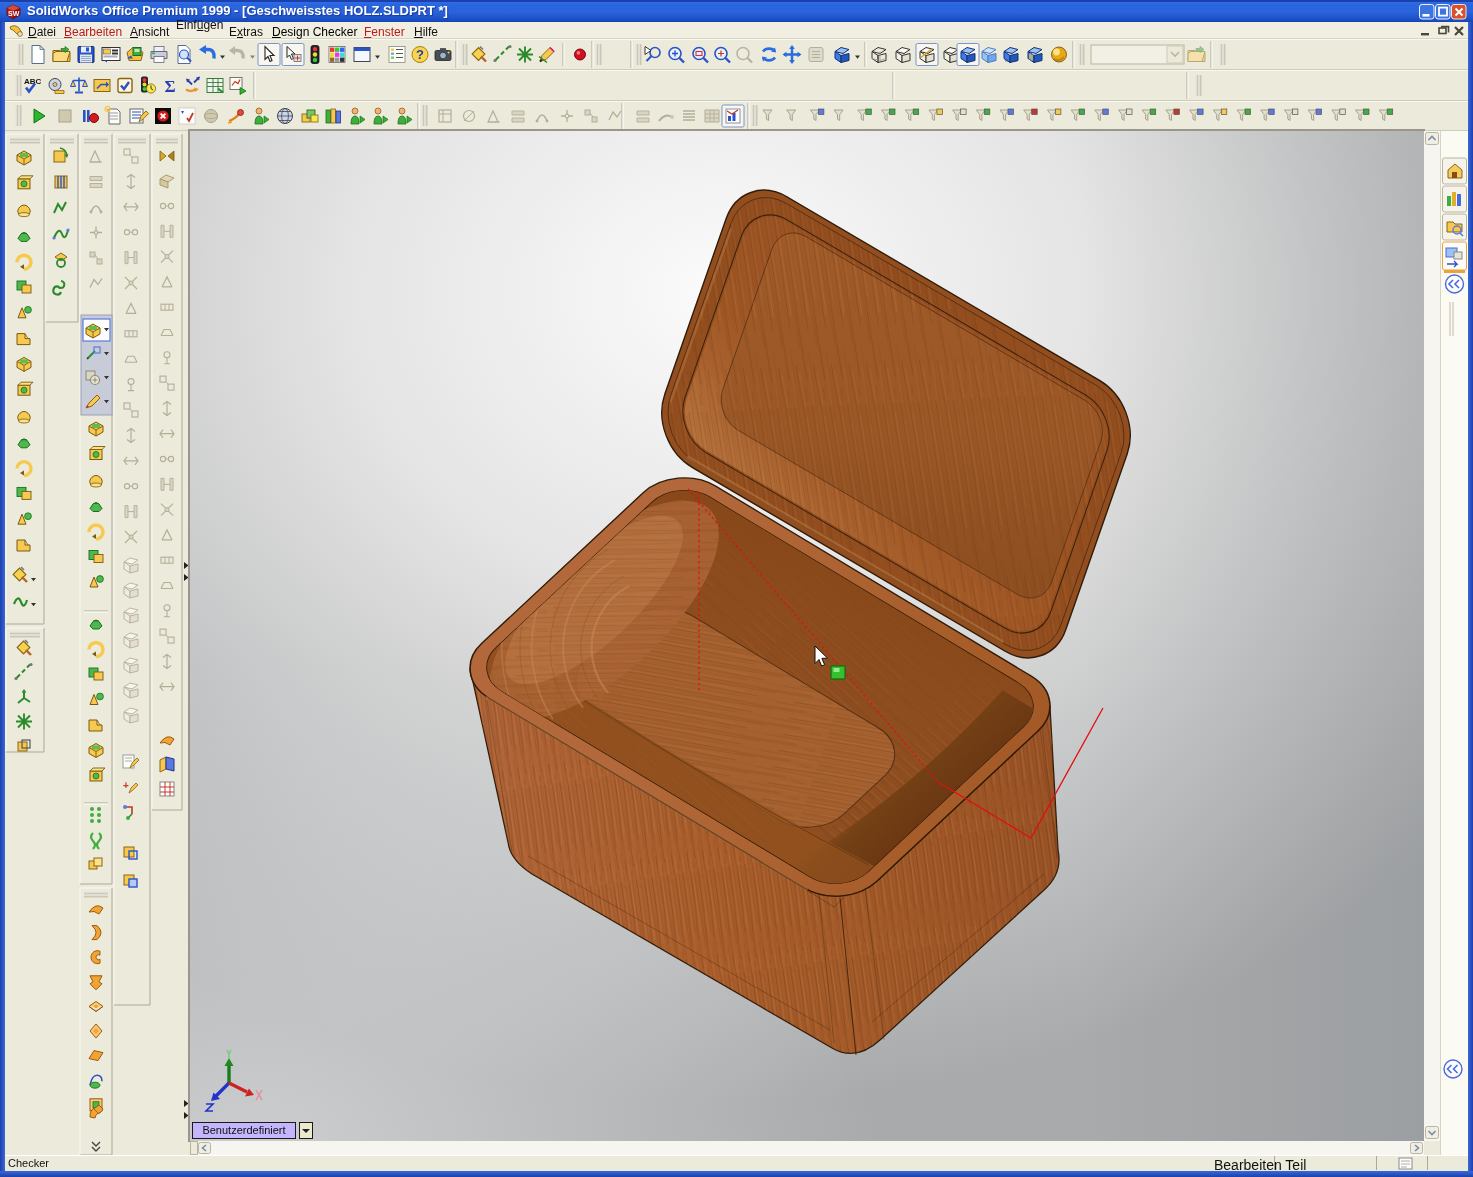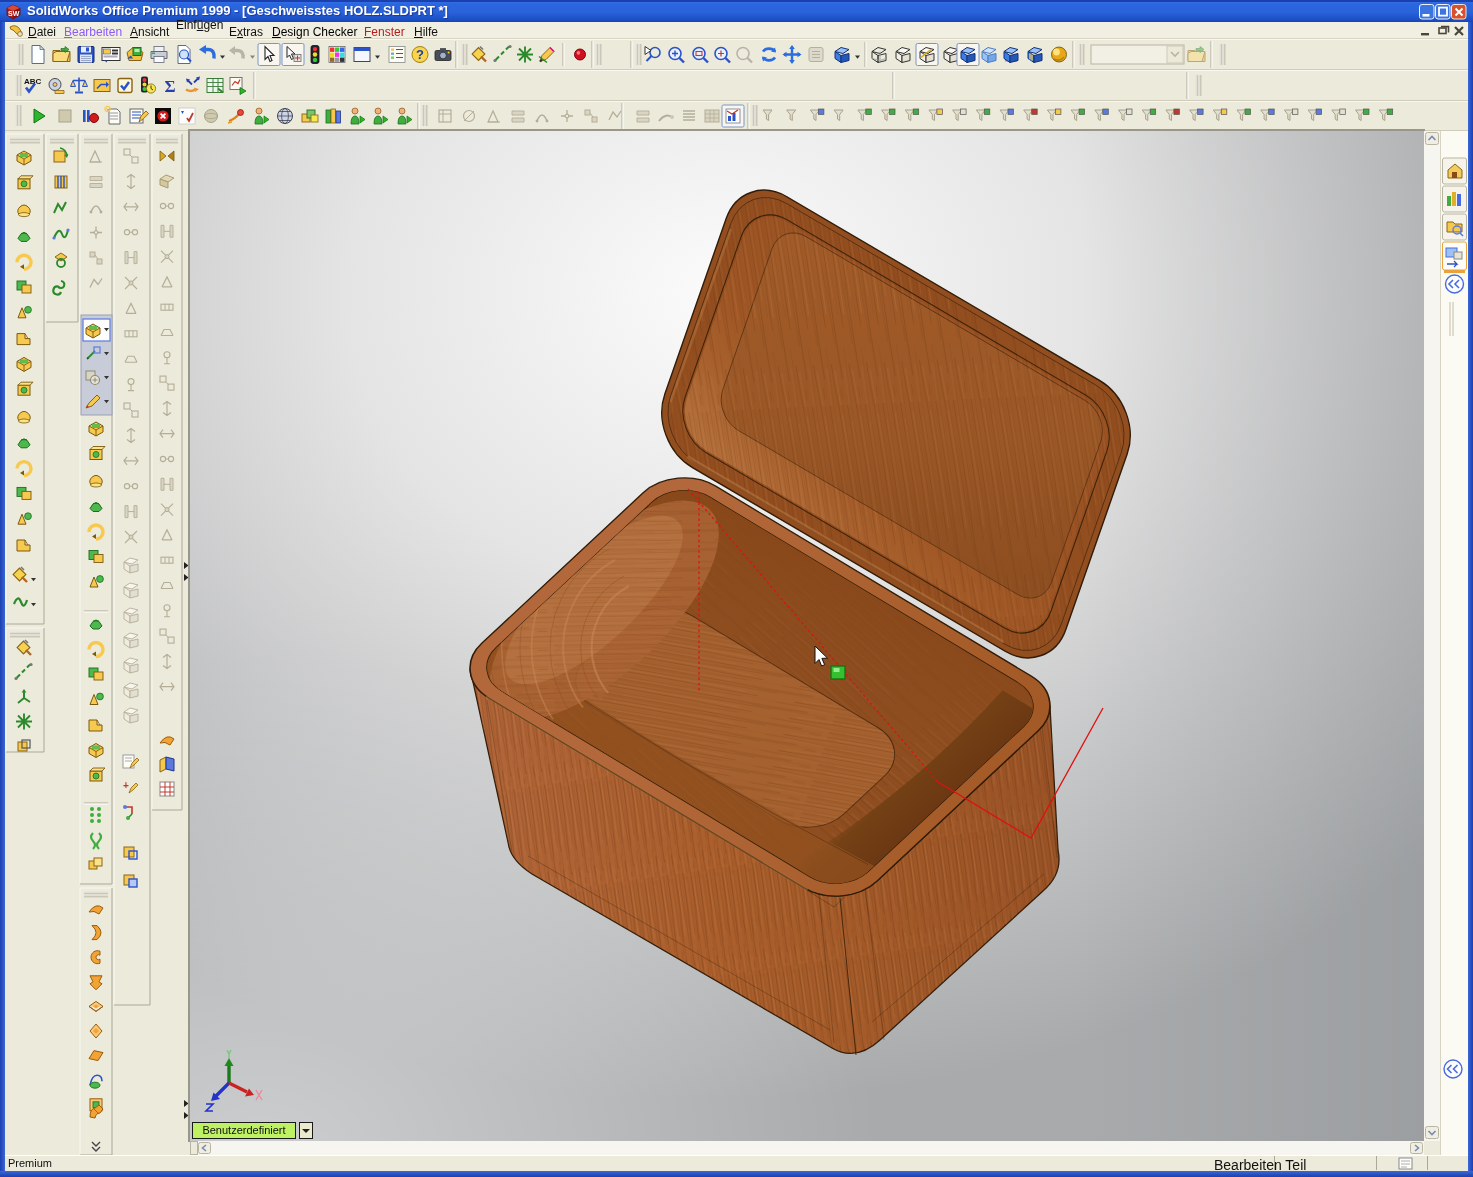--- a/index.html
+++ b/index.html
@@ -22,21 +22,21 @@
  <rect x="20" y="3.6" width="8" height="8" fill="none" stroke="#fff" stroke-width="1.8"></rect>
  <rect x="32.5" y="0.5" width="14.5" height="14.5" rx="2.5" fill="#d8502c" stroke="#f4e2da" stroke-width="1"></rect>
  <path d="M36.5,4.5 l7,7 M43.5,4.5 l-7,7" stroke="#fff" stroke-width="2"></path>
 </svg>
 <div class="abs" style="left:5px;top:22px;width:1463px;height:17px;background:#f1efe2;border-bottom:1px solid #d8d4c4;"></div>
 <svg class="abs" style="left:8px;top:24px" width="17" height="14">
     <path d="M2,3 q5,-3 9,1 l3,5 q-2,3 -5,1 l-4,-4 q-3,0 -3,-3" fill="#f2c23e" stroke="#8a6414" stroke-width="0.9"></path>
     <circle cx="12" cy="10" r="2.4" fill="#e8e0c8" stroke="#8a6414" stroke-width="0.8"></circle>
   </svg>
 <div class="abs" style="top:25px;left:28px;font-size:12px;color:#111"><u>D</u>atei</div>
-<div class="abs" style="top:25px;left:64px;font-size:12px;color:#8b5cf6"><u>B</u>earbeiten</div>
+<div class="abs" style="top:25px;left:64px;font-size:12px;color:#b91c1c"><u>B</u>earbeiten</div>
 <div class="abs" style="top:25px;left:130px;font-size:12px;color:#111"><u>A</u>nsicht</div>
 <div class="abs" style="top:18px;left:176px;font-size:12px;color:#111">Einf<u>ü</u>gen</div>
 <div class="abs" style="top:25px;left:229px;font-size:12px;color:#111">E<u>x</u>tras</div>
 <div class="abs" style="top:25px;left:272px;font-size:12px;color:#000000"><u>D</u>esign Checker</div>
 <div class="abs" style="top:25px;left:364px;font-size:12px;color:#b91c1c"><u>F</u>enster</div>
 <div class="abs" style="top:25px;left:414px;font-size:12px;color:#111"><u>H</u>ilfe</div>
 <svg class="abs" style="left:1419px;top:24px" width="50" height="14">
  <g fill="#4a463a">
       <rect x="2" y="9" width="8" height="2.4"></rect>
  <g>
@@ -1315,21 +1315,21 @@
 <path d="M227,1050 l2,4 2,-4 M229,1054 v4" stroke="#7ac87a" stroke-width="1.4" fill="none"></path>
 <path d="M229,1083 L216,1096" stroke="#2233cc" stroke-width="3.4"></path>
 <path d="M211,1101 l9,-2 -6.5,-6.5 z" fill="#2233cc"></path>
 <path d="M206,1104 l7,0 -7,7 7,0" stroke="#2233cc" stroke-width="1.6" fill="none"></path>
 <path d="M229,1083 L247,1092" stroke="#cc2222" stroke-width="3.4"></path>
 <path d="M254,1095 l-9,1.5 4,-8 z" fill="#cc2222"></path>
 <path d="M256,1090 l6,10 M262,1090 l-6,10" stroke="#ee8899" stroke-width="1.4"></path>
 </g>
   </svg>
 <div class="abs" style="left:188px;top:129px;width:1237px;height:1013px;border-left:2px solid #9a968a;border-top:2px solid #9a968a;pointer-events:none"></div>
-<div class="abs" style="left:192px;top:1122px;width:104px;height:17px;background:#bef264;border:1.5px solid #1a1a1a;font-size:11px;color:#111;text-align:center;line-height:15px;">Benutzerdefiniert</div>
+<div class="abs" style="left:192px;top:1122px;width:104px;height:17px;background:#c4b5fd;border:1.5px solid #1a1a1a;font-size:11px;color:#111;text-align:center;line-height:15px;">Benutzerdefiniert</div>
 <div class="abs" style="left:299px;top:1122px;width:14px;height:17px;background:#eceacd;border:1.5px solid #1a1a1a;"></div>
 <svg class="abs" style="left:301px;top:1128px" width="10" height="7">
     <path d="M1,1 l4,4 4,-4 z" fill="#222"></path>
   </svg>
 <div class="abs" style="left:190px;top:1141px;width:1234px;height:14px;background:#f6f5ef;"></div>
 <div class="abs" style="left:190px;top:1141px;width:8px;height:14px;background:#eceadb;border:1px solid #b8b4a2;"></div>
 <svg class="abs" style="left:198px;top:1142px" width="13" height="12">
     <rect x="0.5" y="0.5" width="12" height="11" rx="2" fill="#f0eee2" stroke="#b8b4a2"></rect>
     <path d="M8,3 l-3.5,3 3.5,3" stroke="#7a8aaa" stroke-width="1.6" fill="none"></path>
   </svg>
@@ -1367,21 +1367,21 @@
 <rect x="4" y="114" width="21" height="3" fill="#e8a33c"></rect>
 <circle cx="14.5" cy="128" r="9" fill="#fdfdfd" stroke="#4a6ae0" stroke-width="1.4"></circle>
 <path d="M13,124 l-4,4 4,4 M19,124 l-4,4 4,4" stroke="#4a6ae0" stroke-width="1.6" fill="none"></path>
 <path d="M10,146 v36 M13,146 v36" stroke="#d8d4c4" stroke-width="1.6"></path>
 </svg>
 <svg class="abs" style="left:1442px;top:1058px" width="24" height="24">
 <circle cx="11" cy="11" r="9" fill="#fdfdfd" stroke="#4a6ae0" stroke-width="1.4"></circle>
 <path d="M9.5,7 l-4,4 4,4 M15.5,7 l-4,4 4,4" stroke="#4a6ae0" stroke-width="1.6" fill="none"></path>
   </svg>
 <div class="abs" style="left:0;top:1155px;width:1473px;height:16px;background:#eceadb;border-top:1px solid #fff;"></div>
-<div class="abs" style="left:8px;top:1157px;font-size:11px;color:#111">Premium</div>
+<div class="abs" style="left:8px;top:1157px;font-size:11px;color:#111">Checker</div>
 <div class="abs" style="left:1274px;top:1156px;width:1px;height:14px;background:#aca899"></div>
 <div class="abs" style="left:1214px;top:1157px;font-size:14px;color:#111">Bearbeiten Teil</div>
 <div class="abs" style="left:1376px;top:1156px;width:1px;height:14px;background:#aca899"></div>
 <svg class="abs" style="left:1398px;top:1157px" width="16" height="13">
     <rect x="1" y="1" width="13" height="11" fill="#fdfdf4" stroke="#889"></rect>
     <path d="M3,4 h9 M3,7 h9 M3,10 h6" stroke="#99a" stroke-width="0.8"></path>
   </svg>
 <div class="abs" style="left:1427px;top:1156px;width:1px;height:14px;background:#aca899"></div>
 <div class="abs" style="left:0;top:22px;width:5px;height:1149px;background:linear-gradient(90deg,#1c3fae,#3a68d8)"></div>
 <div class="abs" style="left:1468px;top:22px;width:5px;height:1149px;background:linear-gradient(90deg,#3a68d8,#1c3fae)"></div>

